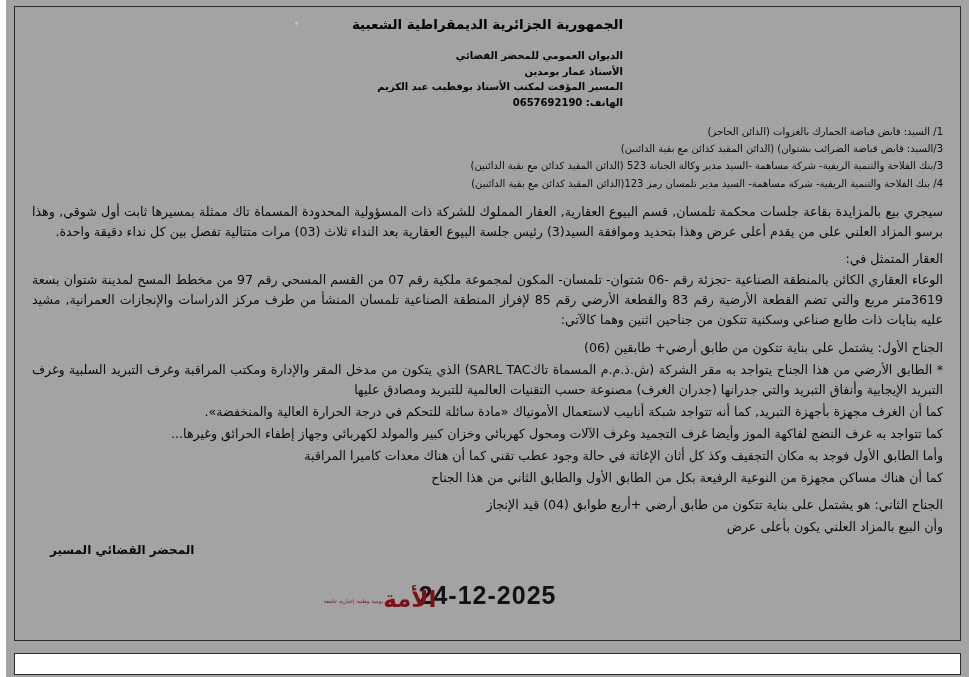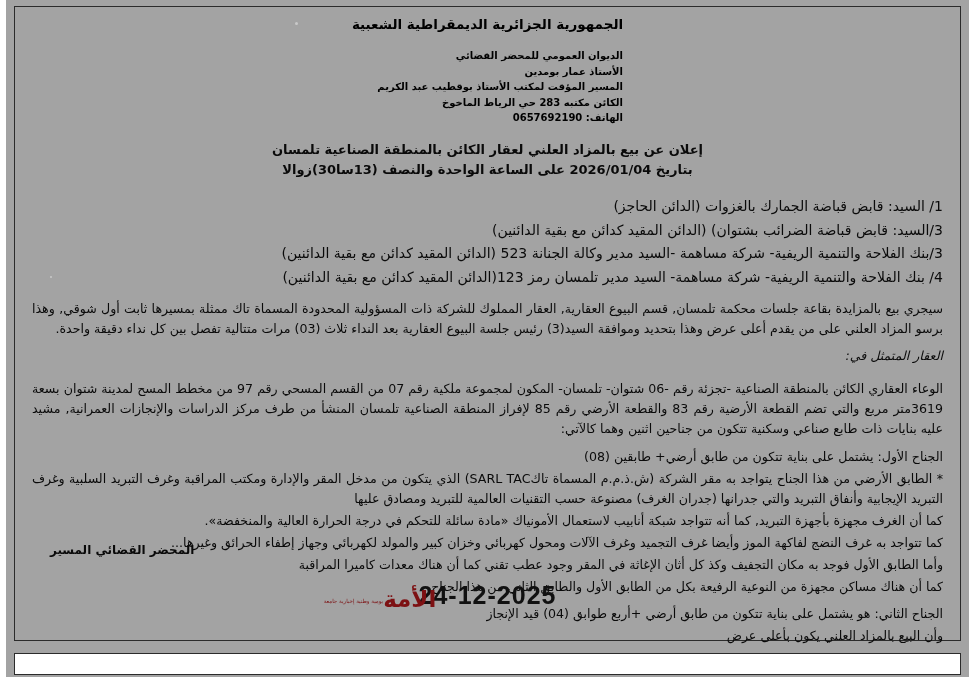--- a/index.html
+++ b/index.html
@@ -74,37 +74,36 @@
     font-weight: bold;
     line-height: 1.6;
     margin: 6px 0 14px 0;
   }
   .req-title {
     font-size: 13px;
     font-weight: bold;
     margin: 0 0 3px 0;
   }
   .req-list {
-    font-size: 14px;
+    font-size: 10px;
     line-height: 1.62;
     margin: 0 0 10px 0;
   }
   .req-list div {
     margin-bottom: 1px;
   }
   .para {
     font-size: 12.6px;
     line-height: 1.6;
     margin: 0 0 7px 0;
     text-align: justify;
     text-justify: inter-word;
   }
   .para.tight {
-    margin-bottom: 13px;
-    font-style: italic;
+    margin-bottom: 1px;
   }
   .sub-block {
     font-size: 12.6px;
     line-height: 1.6;
     margin: 0 0 6px 0;
     text-align: justify;
   }
   .sub-block div {
     margin-bottom: 2px;
   }
@@ -180,46 +179,41 @@
   <span class="speck s3"></span>
 
   <div class="content">
 
     <div class="national-header">الجمهورية الجزائرية الديمقراطية الشعبية</div>
 
     <div class="office-block">
       <div>الديوان العمومي للمحضر القضائي</div>
       <div>الأستاذ عمار بومدين</div>
       <div>المسير المؤقت لمكتب الأستاذ بوقطيب عبد الكريم</div>
-      <div>الكائن مكتبه 283 حي الرياط الماخوخ</div>
       <div><span>الهاتف:</span> <span>0657692190</span></div>
     </div>
 
-    <div class="announce">
-      <div>إعلان عن بيع بالمزاد العلني لعقار الكائن بالمنطقة الصناعية تلمسان</div>
-      <div>بتاريخ 2026/01/04 على الساعة الواحدة والنصف (13سا30)زوالا</div>
-    </div>
 
     <div class="req-list">
       <div>1/ السيد: قابض قباضة الجمارك بالغزوات (الدائن الحاجز)</div>
       <div>3/السيد: قابض قباضة الضرائب بشتوان) (الدائن المقيد كدائن مع بقية الدائنين)</div>
       <div>3/بنك الفلاحة والتنمية الريفية- شركة مساهمة -السيد مدير وكالة الجنانة 523 (الدائن المقيد كدائن مع بقية الدائنين)</div>
       <div>4/ بنك الفلاحة والتنمية الريفية- شركة مساهمة- السيد مدير تلمسان رمز 123(الدائن المقيد كدائن مع بقية الدائنين)</div>
     </div>
 
     <div class="para">سيجري بيع بالمزايدة بقاعة جلسات محكمة تلمسان, قسم البيوع العقارية, العقار المملوك للشركة ذات المسؤولية المحدودة المسماة تاك ممثلة بمسيرها ثابت أول شوقي, وهذا برسو المزاد العلني على من يقدم أعلى عرض وهذا بتحديد وموافقة السيد(3) رئيس جلسة البيوع العقارية بعد النداء ثلاث (03) مرات متتالية تفصل بين كل نداء دقيقة واحدة.</div>
     <div class="para tight">العقار المتمثل في:</div>
     <div class="para">الوعاء العقاري الكائن بالمنطقة الصناعية -تجزئة رقم -06 شتوان- تلمسان- المكون لمجموعة ملكية رقم 07 من القسم المسحي رقم 97 من مخطط المسح لمدينة شتوان بسعة 3619متر مربع والتي تضم القطعة الأرضية رقم 83 والقطعة الأرضي رقم 85 لإفراز المنطقة الصناعية تلمسان المنشأ من طرف مركز الدراسات والإنجازات العمرانية, مشيد عليه بنايات ذات طابع صناعي وسكنية تتكون من جناحين اثنين وهما كالآتي:</div>
 
     <div class="sub-block">
-      <div><span>الجناح الأول:</span> <span>يشتمل على بناية تتكون من طابق أرضي+ طابقين (08)</span></div>
+      <div><span>الجناح الأول:</span> <span>يشتمل على بناية تتكون من طابق أرضي+ طابقين (06)</span></div>
       <div>* الطابق الأرضي من هذا الجناح يتواجد به مقر الشركة (ش.ذ.م.م المسماة تاكSARL TAC) الذي يتكون من مدخل المقر والإدارة ومكتب المراقبة وغرف التبريد السلبية وغرف التبريد الإيجابية وأنفاق التبريد والتي جدرانها (جدران الغرف) مصنوعة حسب التقنيات العالمية للتبريد ومصادق عليها</div>
       <div>كما أن الغرف مجهزة بأجهزة التبريد, كما أنه تتواجد شبكة أنابيب لاستعمال الأمونياك «مادة سائلة للتحكم في درجة الحرارة العالية والمنخفضة».</div>
       <div>كما تتواجد به غرف النضج لفاكهة الموز وأيضا غرف التجميد وغرف الآلات ومحول كهربائي وخزان كبير والمولد لكهربائي وجهاز إطفاء الحرائق وغيرها...</div>
-      <div>وأما الطابق الأول فوجد به مكان التجفيف وكذ كل أثان الإغاثة في المقر وجود عطب تقني كما أن هناك معدات كاميرا المراقبة</div>
+      <div>وأما الطابق الأول فوجد به مكان التجفيف وكذ كل أثان الإغاثة في حالة وجود عطب تقني كما أن هناك معدات كاميرا المراقبة</div>
       <div>كما أن هناك مساكن مجهزة من النوعية الرفيعة بكل من الطابق الأول والطابق الثاني من هذا الجناح</div>
     </div>
 
     <div class="sub-block">
       <div><span>الجناح الثاني:</span> <span>هو يشتمل على بناية تتكون من طابق أرضي +أربع طوابق (04) قيد الإنجاز</span></div>
       <div>وأن البيع بالمزاد العلني يكون بأعلى عرض</div>
     </div>
 
     <div class="signature">المحضر القضائي المسير</div>
 

